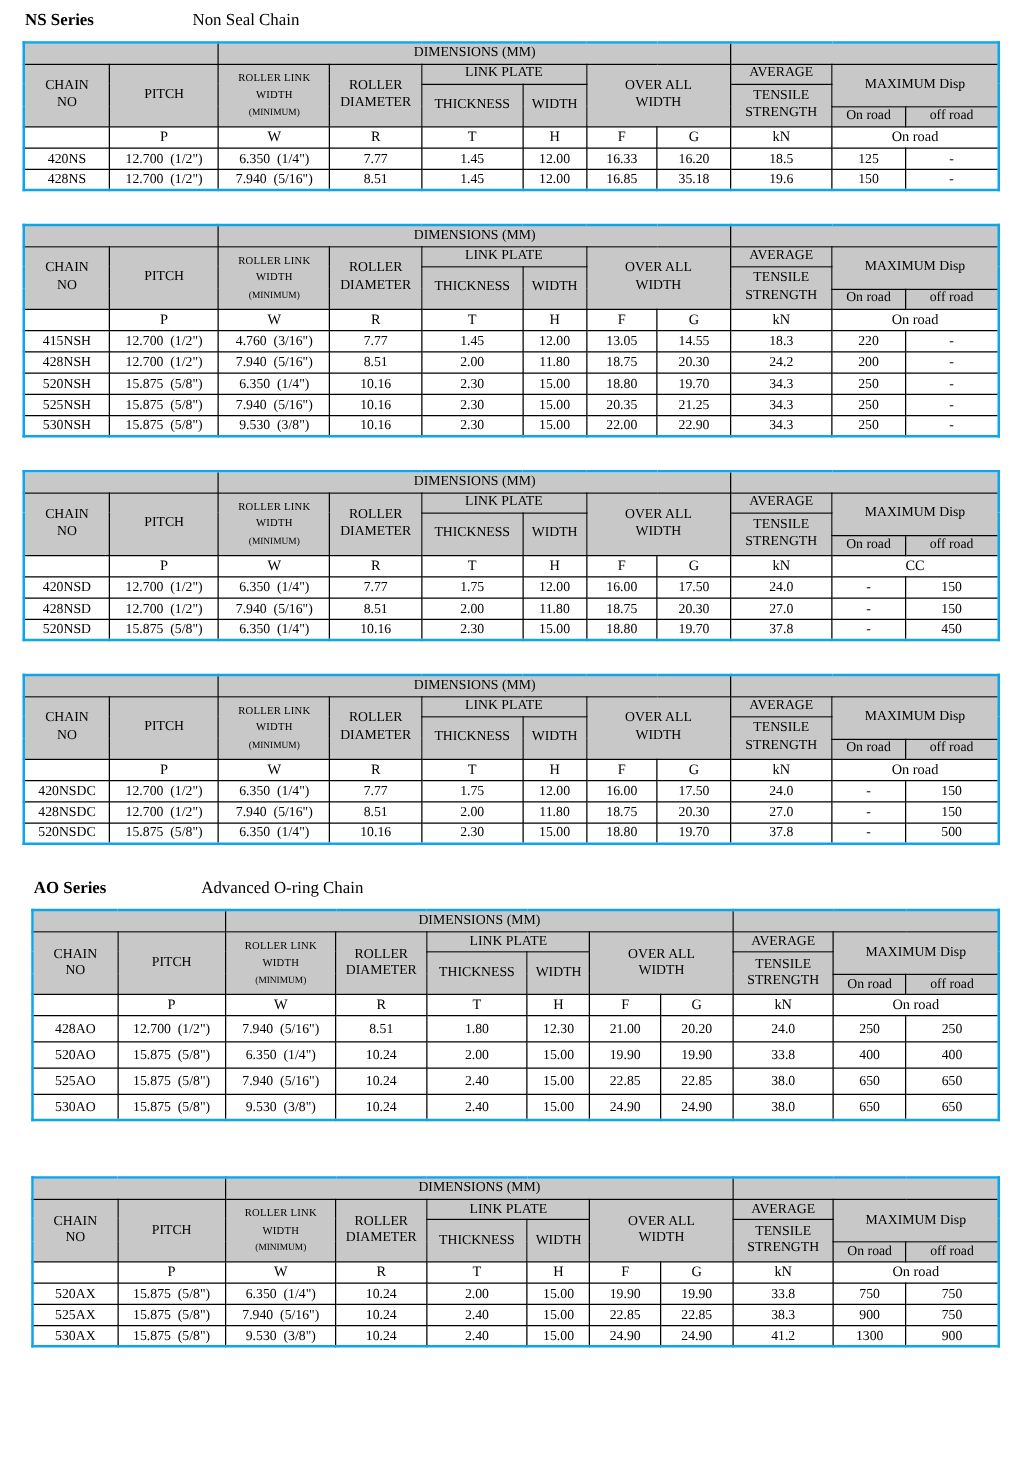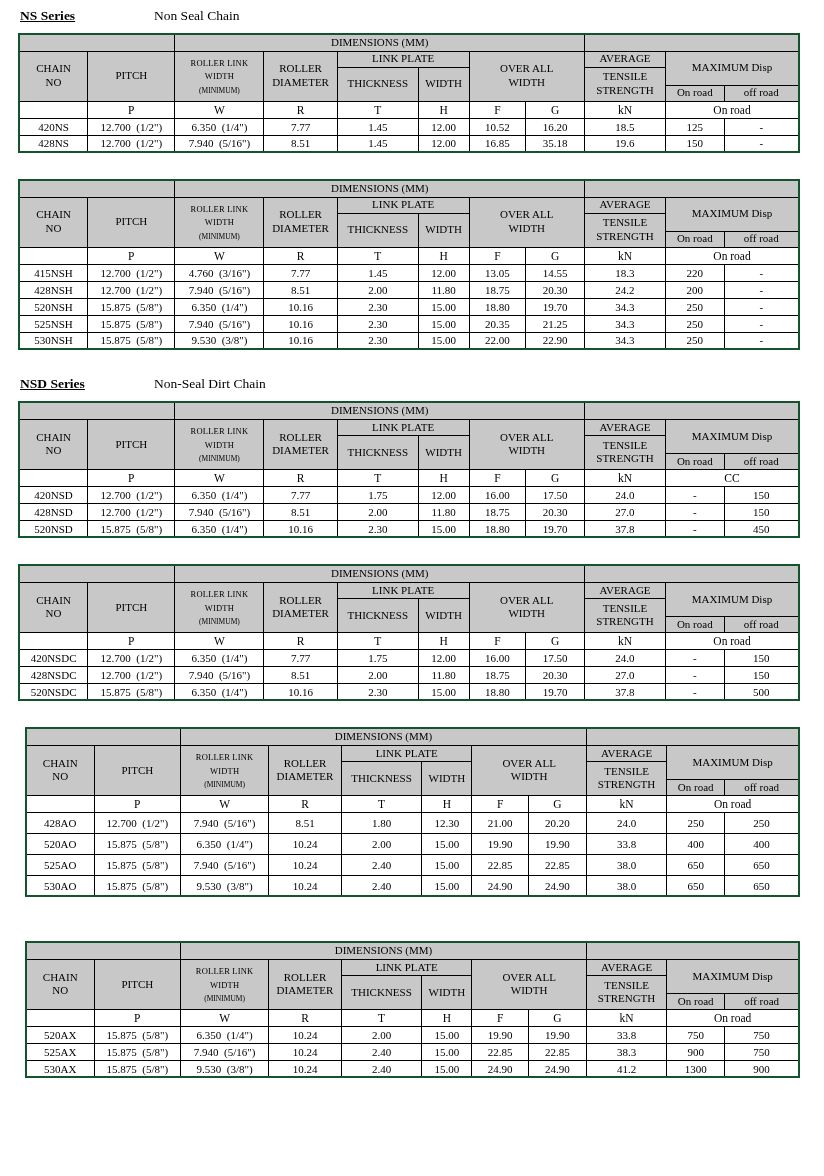--- a/index.html
+++ b/index.html
@@ -17,29 +17,28 @@
   section.chain-section:last-of-type { margin-top: 44px; }
 
   .section-title {
     font-size: 13.5px;
     font-weight: normal;
     margin: 0 0 9px 2px;
     line-height: 1.2;
   }
   .series-name {
     font-weight: bold;
-    text-decoration: underline;
     display: inline-block;
     min-width: 134px;
   }
 
   table.spec-table {
     width: 100%;
     border-collapse: collapse;
-    border: 2px solid #14532d;
+    border: 2px solid #0ea5e9;
     table-layout: fixed;
   }
   .spec-table th, .spec-table td {
     border: 1px solid #000;
     padding: 0 2px;
     text-align: center;
     vertical-align: middle;
     font-weight: normal;
     overflow: hidden;
   }
@@ -135,21 +134,21 @@
           <td>kN</td>
           <td colspan="2" class="units-last">On road</td>
         </tr>
       <tr class="data-row">
             <td>420NS</td>
             <td>12.700  (1/2")</td>
             <td>6.350  (1/4")</td>
             <td>7.77</td>
             <td>1.45</td>
             <td>12.00</td>
-            <td>10.52</td>
+            <td>16.33</td>
             <td>16.20</td>
             <td>18.5</td>
             <td>125</td>
             <td>-</td>
           </tr>
           <tr class="data-row">
             <td>428NS</td>
             <td>12.700  (1/2")</td>
             <td>7.940  (5/16")</td>
             <td>8.51</td>
@@ -287,21 +286,20 @@
             <td>22.90</td>
             <td>34.3</td>
             <td>250</td>
             <td>-</td>
           </tr>
         </tbody>
     </table>
   </section>
 
   <section class="chain-section">
-    <h2 class="section-title"><span class="series-name">NSD Series</span><span class="series-subtitle">Non-Seal Dirt Chain</span></h2>
     <table class="spec-table">
       <colgroup>
         <col style="width:8.8%">
         <col style="width:11.2%">
         <col style="width:11.4%">
         <col style="width:9.4%">
         <col style="width:10.4%">
         <col style="width:6.5%">
         <col style="width:7.3%">
         <col style="width:7.5%">
@@ -492,20 +490,21 @@
             <td>19.70</td>
             <td>37.8</td>
             <td>-</td>
             <td>500</td>
           </tr>
         </tbody>
     </table>
   </section>
 
   <section class="chain-section indented">
+    <h2 class="section-title"><span class="series-name">AO Series</span><span class="series-subtitle">Advanced O-ring Chain</span></h2>
     <table class="spec-table tall-rows">
       <colgroup>
         <col style="width:8.8%">
         <col style="width:11.2%">
         <col style="width:11.4%">
         <col style="width:9.4%">
         <col style="width:10.4%">
         <col style="width:6.5%">
         <col style="width:7.3%">
         <col style="width:7.5%">

